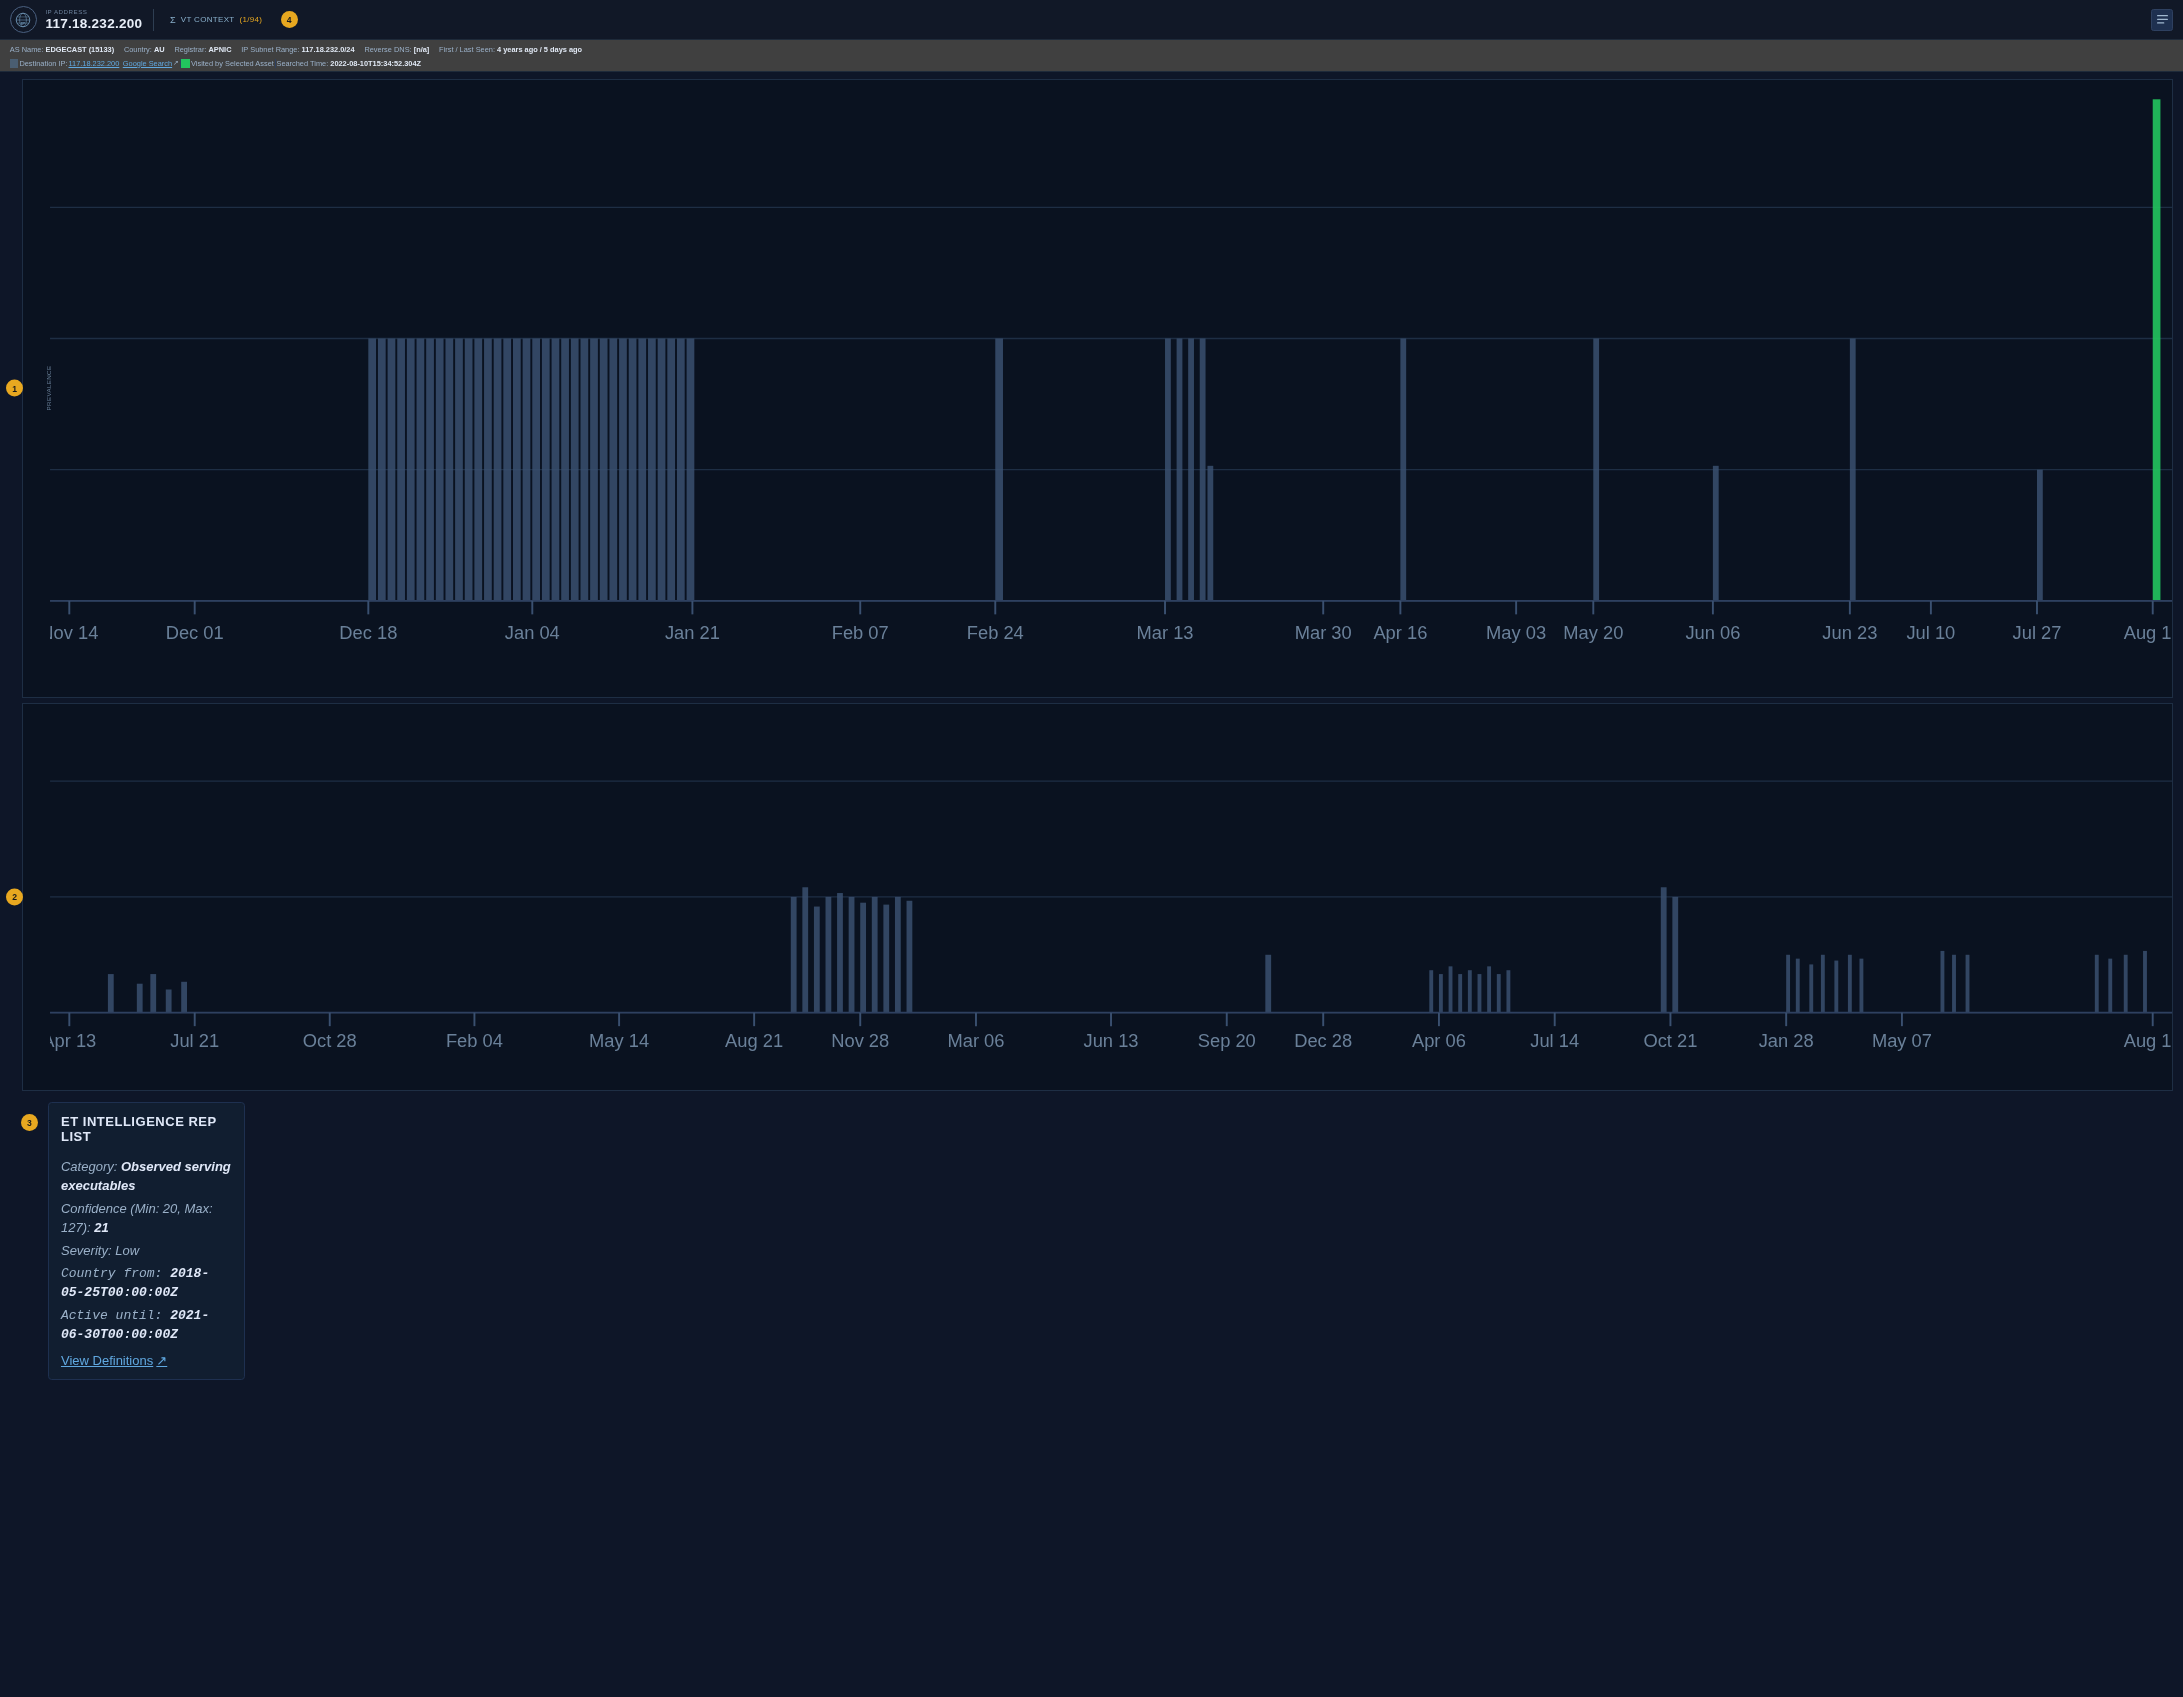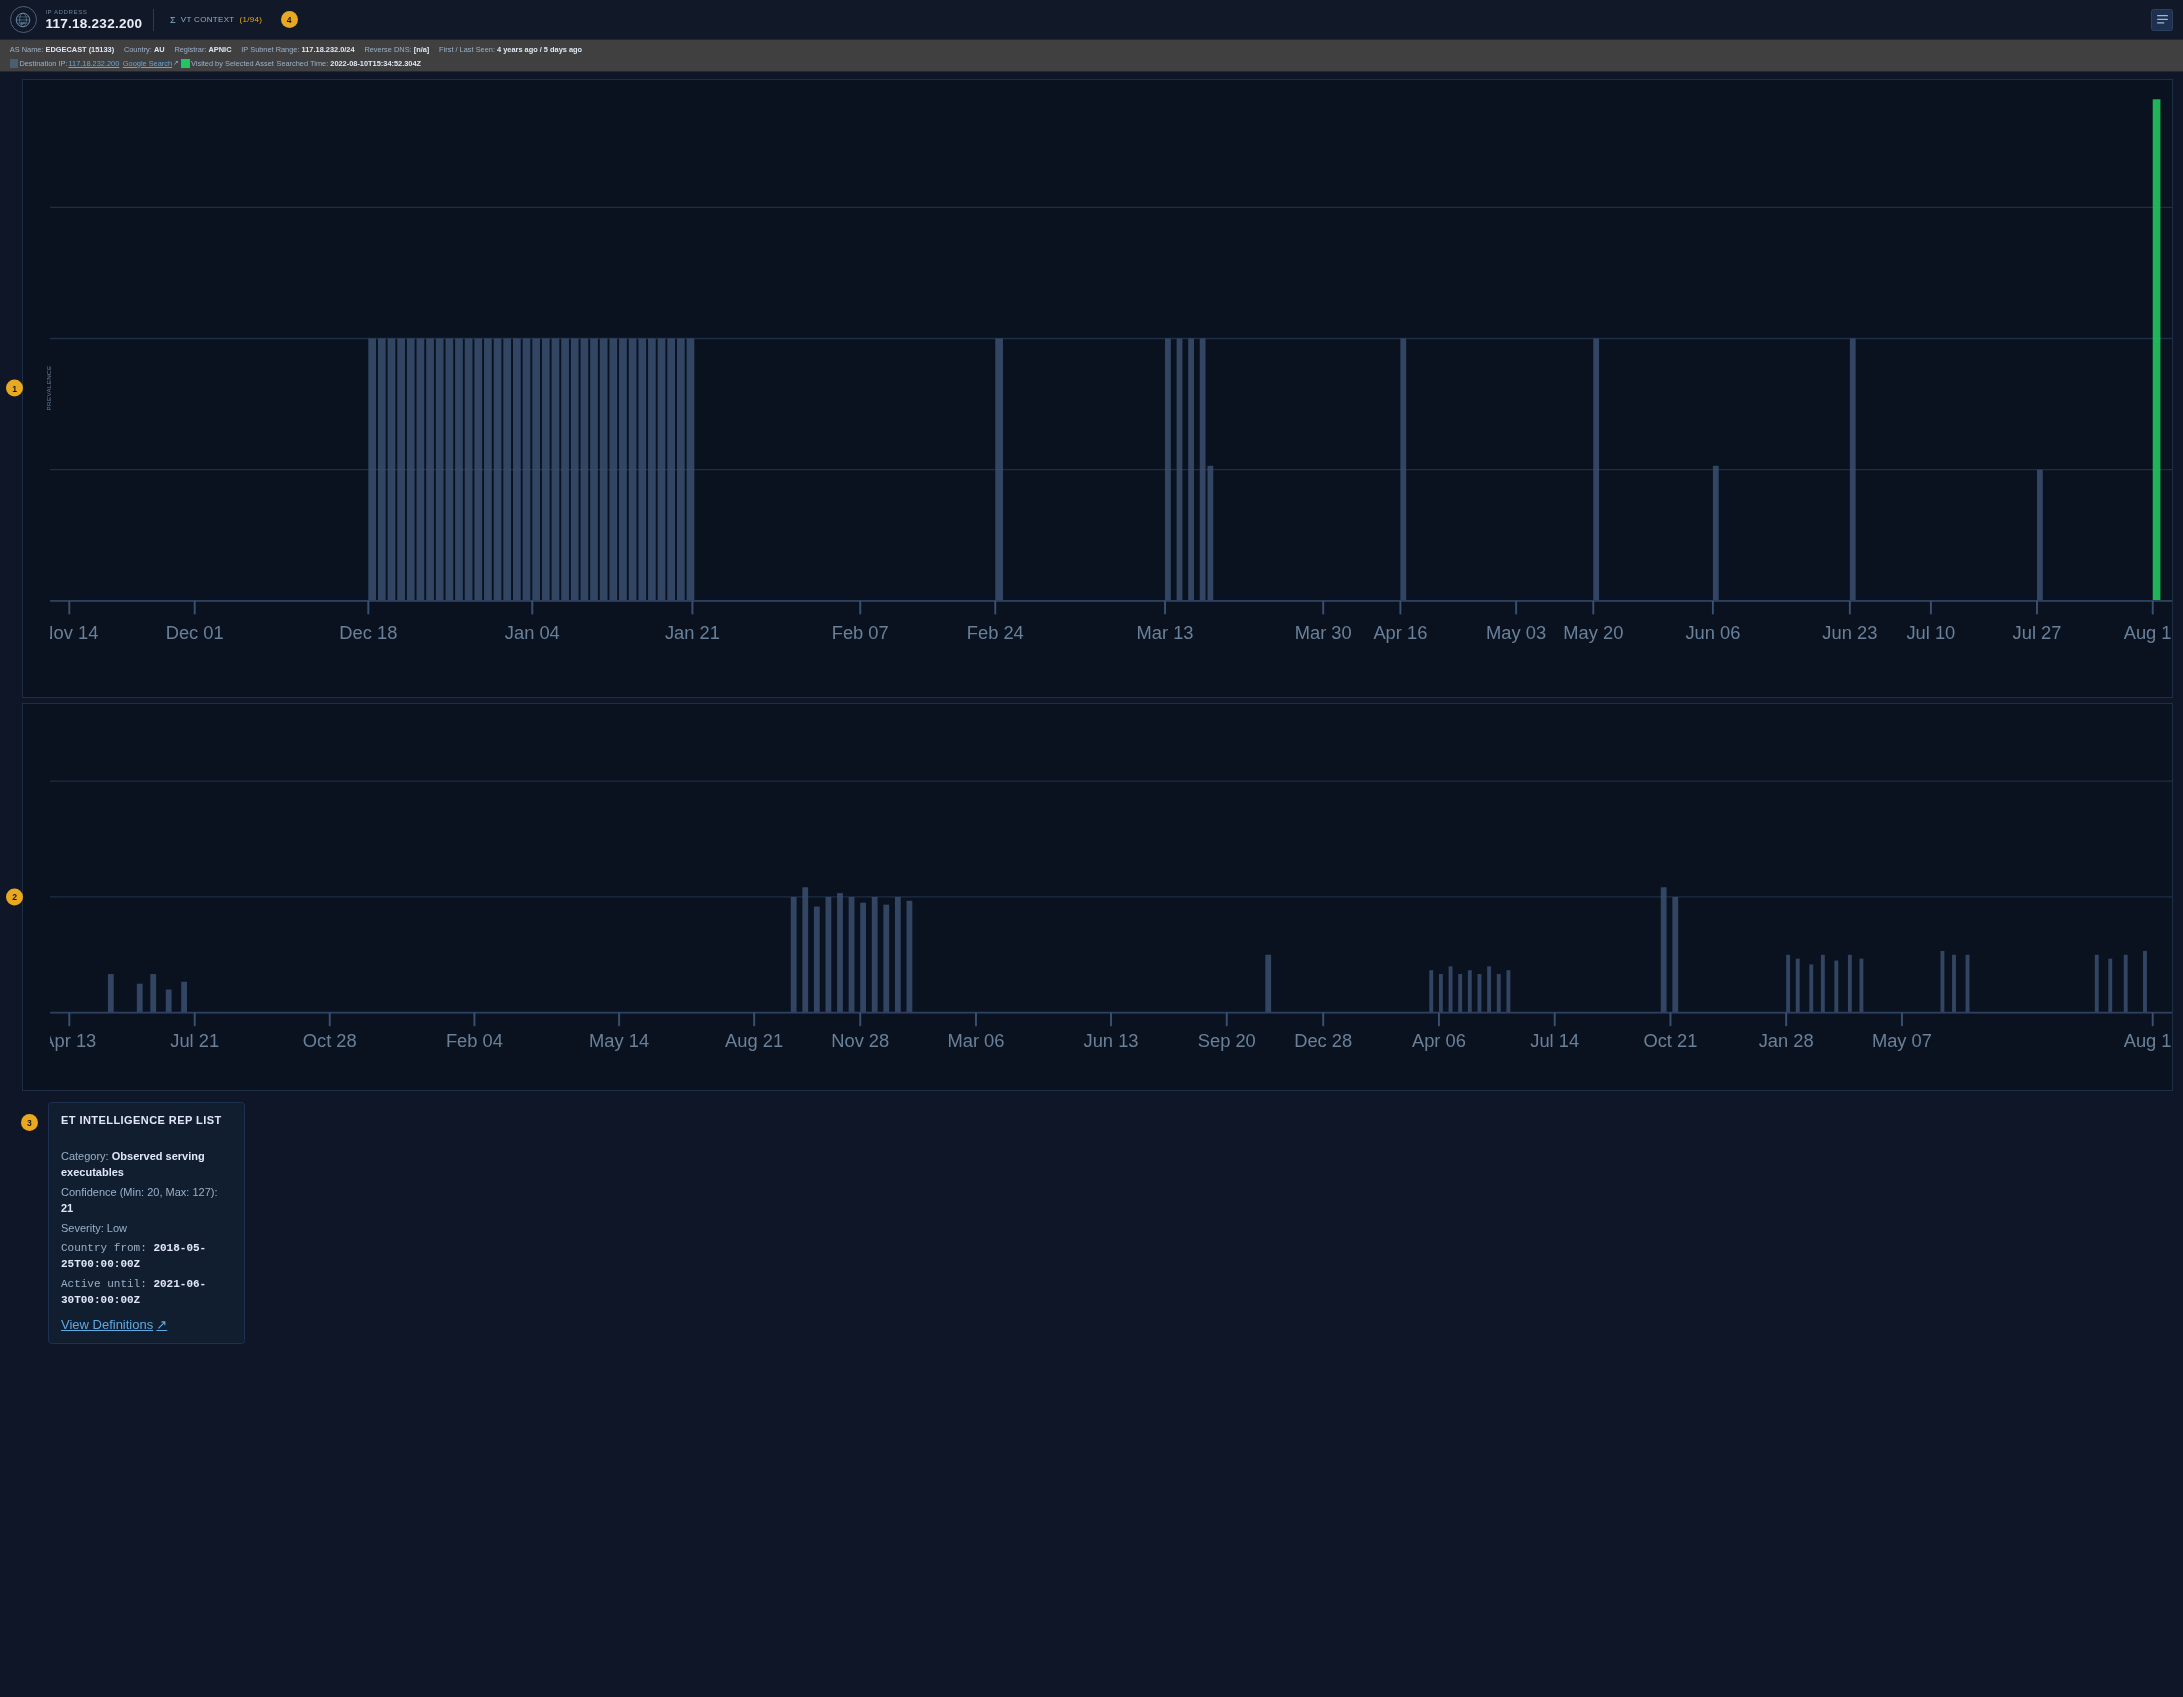--- a/index.html
+++ b/index.html
@@ -162,31 +162,32 @@
     }
     .intel-card {
       background: #111e30;
       border: 0.6px solid #1e3050;
       border-radius: 3.7px;
       padding: 11px 12.3px;
       width: 197px;
       flex-shrink: 0;
     }
     .intel-card-title {
-      font-size: 11px;
+      font-size: 13px;
       font-weight: 700;
       color: #e0e8f8;
-      margin-bottom: 22px;
+      margin-bottom: 13px;
       letter-spacing: 0.04em;
     }
     .intel-row {
-      font-size: 11px;
+      font-size: 13px;
       color: #9ab0c8;
       margin-bottom: 3.1px;
       line-height: 1.5;
+      font-style: italic;
     }
     .intel-row strong {
       color: #e0e8f8;
       font-weight: 700;
     }
     .intel-row.mono {
       font-family: 'Courier New', monospace;
     }
     .view-defs-link {
       display: flex;

